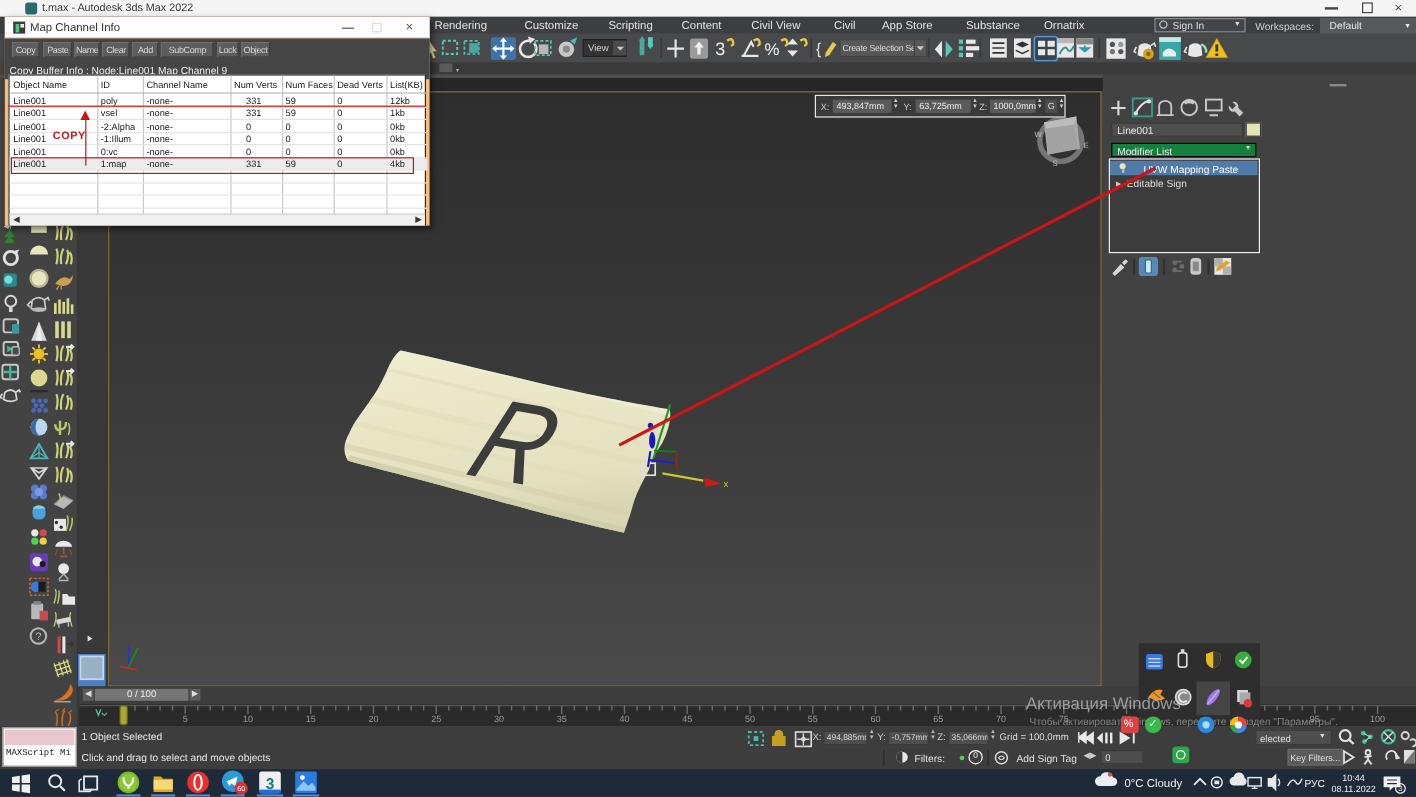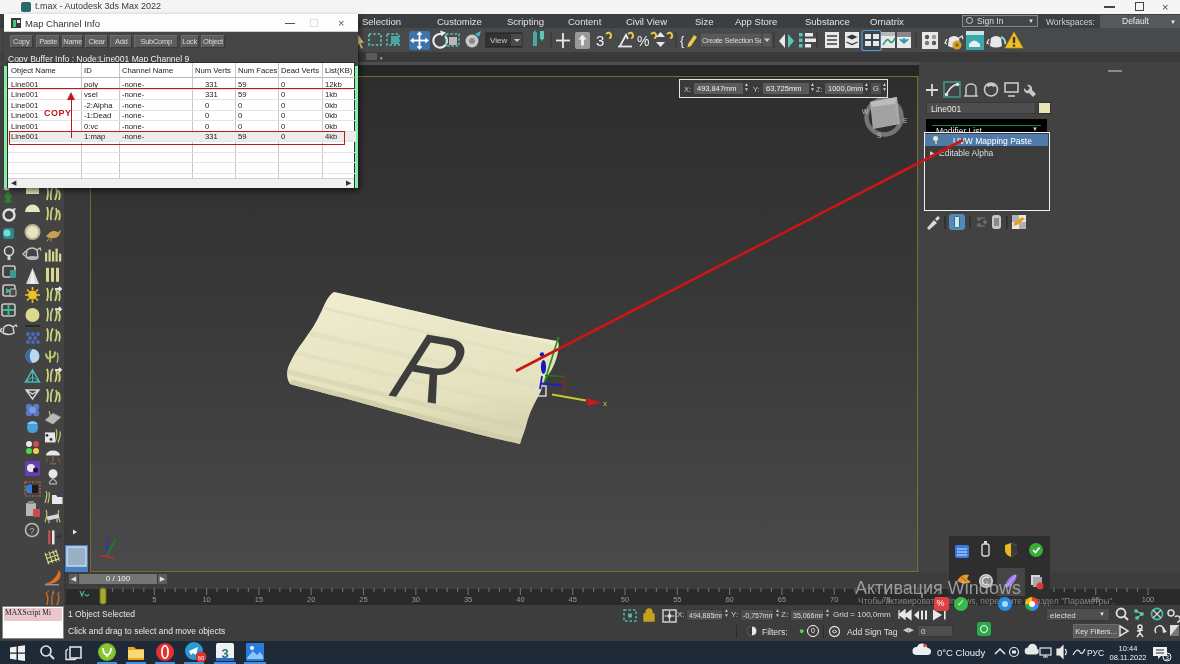--- a/index.html
+++ b/index.html
@@ -16,35 +16,35 @@
 
 <div class="abs" style="left:0;top:0;width:1180px;height:14px;background:#f5f5f5"></div>
 <div class="abs" style="left:21px;top:2px;width:10px;height:10px;background:#2b6a6a;border-radius:2px"></div>
 <div class="abs" style="left:35px;top:1px;font-size:9px;color:#3a3a3a">t.max - Autodesk 3ds Max 2022</div>
 <div class="abs" style="left:1104px;top:6px;width:11px;height:1.5px;background:#444"></div>
 <div class="abs" style="left:1135px;top:2px;width:9px;height:9px;border:1.2px solid #444"></div>
 <div class="abs" style="left:1162px;top:1px;font-size:11px;color:#444">×</div>
 
 <div class="abs" style="left:0;top:14px;width:1180px;height:14px;background:#3c3f41"></div>
 <div class="abs" id="menus" style="left:0;top:15.5px;width:1180px;height:12px;font-size:9.5px;color:#e2e2e2">
-<span class="abs" style="left:362px">Selection</span>
+<span class="abs" style="left:362px">Rendering</span>
 <span class="abs" style="left:437px">Customize</span>
 <span class="abs" style="left:507px">Scripting</span>
 <span class="abs" style="left:568px">Content</span>
 <span class="abs" style="left:626px">Civil View</span>
-<span class="abs" style="left:695px">Size</span>
+<span class="abs" style="left:695px">Civil</span>
 <span class="abs" style="left:735px">App Store</span>
 <span class="abs" style="left:805px">Substance</span>
 <span class="abs" style="left:870px">Ornatrix</span>
 </div>
 
 <div class="abs" style="left:962px;top:15px;width:76px;height:12px;background:#42464a;border:1px solid #8a8a8a;color:#ddd;font-size:8.5px;padding-left:14px;line-height:11px">Sign In<span style="position:absolute;right:3px;top:0;font-size:6px">▼</span></div>
 <div class="abs" style="left:966px;top:17px;width:7px;height:7px;border:1px solid #ccc;border-radius:50%"></div>
 <div class="abs" style="left:1046px;top:17px;font-size:8.5px;color:#cfcfcf">Workspaces:</div>
-<div class="abs" style="left:1100px;top:15px;width:80px;height:14px;background:#55595b;color:#e8e8e8;font-size:8.5px;padding-left:22px;line-height:12px">Default<span style="position:absolute;right:4px;top:1px;font-size:6px">▼</span></div>
+<div class="abs" style="left:1100px;top:15px;width:80px;height:14px;background:#55595b;color:#e8e8e8;font-size:8.5px;padding-left:8px;line-height:12px">Default<span style="position:absolute;right:4px;top:1px;font-size:6px">▼</span></div>
 
 <div class="abs" style="left:0;top:28px;width:1180px;height:24px;background:#47494b"></div>
 <div class="abs" id="tbicons" style="left:0;top:28px;width:972px;height:24px">
 <svg width="1180" height="24" viewBox="0 0 1180 24">
 
 <path d="M358 6 l6 9 l-3 0 l2 5 l-2 1 l-2 -5 l-2 2 z" fill="#e8d9a0" stroke="#6a5a20" stroke-width=".5"></path>
 
 <rect x="369" y="6" width="12" height="11" fill="none" stroke="#57c8b8" stroke-width="1.6" stroke-dasharray="2.5 1.8"></rect>
 
 <rect x="387" y="6" width="12" height="11" fill="none" stroke="#57c8b8" stroke-width="1.4" stroke-dasharray="2.5 1.8"></rect>
@@ -451,29 +451,29 @@
 <circle cx="991" cy="89.5" r="6.5" fill="none" stroke="#c8c8c8" stroke-width="1.6"></circle>
       <path d="M987 86 a6.5 6.5 0 0 1 8 0" stroke="#c8c8c8" stroke-width="3" fill="none"></path>
 <rect x="1005" y="83" width="13" height="9" fill="none" stroke="#c8c8c8" stroke-width="1.6"></rect>
       <line x1="1008" y1="96" x2="1015" y2="96" stroke="#c8c8c8" stroke-width="1.6"></line>
 <path d="M1027 85 a4 4 0 0 1 5 5 l4 4 l-3 3 l-4 -4 a4 4 0 0 1 -5 -5 l3 3 l3 -3 z" fill="#c8c8c8"></path>
 </svg>
 
 <div class="abs" style="left:7px;top:40px;width:110px;height:12px;background:#4e4e4e;border:1px solid #383838;color:#e8e8e8;font-size:8.5px;padding:1px 0 0 4px">Line001</div>
 <div class="abs" style="left:119px;top:40px;width:13px;height:12px;background:#e4e4b4;border:1px solid #333"></div>
 
-<div class="abs" style="left:7px;top:57px;width:121px;height:12px;background:#15803d;border:6px solid #000000;color:#e8e8e8;font-size:8.5px;padding:1px 0 0 4px">Modifier List<span style="position:absolute;right:3px;top:1px;font-size:6px;color:#ccc">▼</span></div>
+<div class="abs" style="left:7px;top:57px;width:121px;height:12px;background:#15803d;border:1px solid #000000;color:#e8e8e8;font-size:8.5px;padding:1px 0 0 4px">Modifier List<span style="position:absolute;right:3px;top:1px;font-size:6px;color:#ccc">▼</span></div>
 
 <div class="abs" style="left:5px;top:70px;width:126px;height:79px;background:#3c3c3c;border:1.6px solid #f0f0f0">
 <div class="abs" style="left:0;top:1px;width:123px;height:12px;background:#4f7bab"></div>
 <div class="abs" style="left:8px;top:3px;width:5px;height:5px;background:#e8e8c0;border-radius:50%"></div>
       <div class="abs" style="left:9.5px;top:8px;width:2px;height:3px;background:#bbb"></div>
 <span class="abs" style="left:28px;top:2.5px;font-size:8.5px;color:#fff">UVW Mapping Paste</span>
 <span class="abs" style="left:5px;top:15.5px;font-size:6px;color:#ccc">▶</span>
-<span class="abs" style="left:14px;top:15px;font-size:8.5px;color:#ddd">Editable Alpha</span>
+<span class="abs" style="left:14px;top:15px;font-size:8.5px;color:#ddd">Editable Sign</span>
 </div>
 
 <svg class="abs" width="110" height="18" viewBox="0 0 110 18" style="left:5px;top:152px">
 <path d="M3 14 l7 -8 l3 3 l-8 7z M11 5 l3 -3 l2 2 l-3 3z" fill="#d8d8d8"></path>
 <line x1="21" y1="2" x2="21" y2="15" stroke="#2e2e2e" stroke-width="1.6"></line>
 <rect x="25" y="0" width="16" height="16" rx="3" fill="#5588bb"></rect>
       <rect x="30.5" y="2.5" width="5" height="11" rx="1" fill="#cfe8e8" stroke="#2a6a8a" stroke-width="1"></rect>
 <line x1="46" y1="2" x2="46" y2="15" stroke="#2e2e2e" stroke-width="1.6"></line>
 <g fill="#6a6a6a">
         <circle cx="55" cy="5" r="2"></circle>
@@ -484,21 +484,21 @@
 <rect x="68" y="1" width="9" height="14" rx="3" fill="#c8c8c8"></rect>
       <rect x="70" y="4" width="5" height="8" fill="#8a8a8a"></rect>
 <line x1="83" y1="2" x2="83" y2="15" stroke="#2e2e2e" stroke-width="1.6"></line>
 <rect x="88" y="1" width="14" height="14" fill="#e8e8e8"></rect>
       <rect x="88" y="1" width="7" height="7" fill="#b0b0b0"></rect>
       <rect x="95" y="8" width="7" height="7" fill="#b0b0b0"></rect>
       <path d="M90 9 l8 -6 l3 2 l-8 6 l-3.5 1z" fill="#e8a020"></path>
 </svg>
 </div>
 
-<div class="abs" id="dlg" style="left:4px;top:14px;width:354px;height:174px;background:#86efac;box-shadow:2px 3px 6px rgba(0,0,0,.55)">
+<div class="abs" id="dlg" style="left:4px;top:14px;width:354px;height:174px;background:#fdba74;box-shadow:2px 3px 6px rgba(0,0,0,.55)">
 
 <div class="abs" style="left:0;top:0;width:354px;height:18px;background:#fdfdfd;border-bottom:1px solid #d0d0d0">
 <div class="abs" style="left:7px;top:4px;width:10px;height:10px;background:#3a3a3a"></div>
 <div class="abs" style="left:8.5px;top:5.5px;width:3px;height:7px;background:#4ac87a"></div>
 <div class="abs" style="left:13px;top:5.5px;width:2.5px;height:3px;background:#e8e8e8"></div>
 <span class="abs" style="left:21px;top:4px;font-size:9.5px;color:#333">Map Channel Info</span>
 <div class="abs" style="left:281px;top:9px;width:10px;height:1.4px;background:#555"></div>
 <div class="abs" style="left:306px;top:5px;width:8px;height:8px;border:1px solid #ddd"></div>
 <span class="abs" style="left:334px;top:2.5px;font-size:11px;color:#555">×</span>
 </div>
@@ -555,21 +555,21 @@
         <s1>Line001</s1>
         <s2>-2:Alpha</s2>
         <s3>-none-</s3>
         <s4>0</s4>
         <s5>0</s5>
         <s6>0</s6>
         <s7>0kb</s7>
       </div>
 <div class="trow" style="top:47.5px">
         <s1>Line001</s1>
-        <s2>-1:Dead</s2>
+        <s2>-1:Illum</s2>
         <s3>-none-</s3>
         <s4>0</s4>
         <s5>0</s5>
         <s6>0</s6>
         <s7>0kb</s7>
       </div>
 <div class="trow" style="top:58px">
         <s1>Line001</s1>
         <s2>0:vc</s2>
         <s3>-none-</s3>
@@ -748,21 +748,21 @@
       </g>
 <path d="M14 4 l2 5 l2 -5 m1 3 q2 4 4 0" stroke="#4aba8a" fill="none" stroke-width="1.2"></path>
 <rect x="34" y="1" width="6" height="16" rx="2" fill="#a8a832" stroke="#6a6a1a"></rect>
 </svg>
 </div>
 
 <div class="abs" id="status" style="left:0px;top:605px;width:1180px;height:36px;background:#3d3d3d">
 
 <div class="abs" style="left:2px;top:1px;width:62px;height:33px;background:#fff;border:1px solid #888">
 <div class="abs" style="left:1px;top:1px;width:58px;height:13px;background:#e8c8ce"></div>
-<span class="abs" style="left:2px;top:1px;font-family:Liberation Serif, serif;font-size:7.5px;color:#222">MAXScript Mi</span>
+<span class="abs" style="left:2px;top:17px;font-family:Liberation Mono, monospace;font-size:7.5px;color:#222">MAXScript Mi</span>
 </div>
 <span class="abs" style="left:68px;top:4px;font-size:8.5px;color:#e8e8e8">1 Object Selected</span>
 <span class="abs" style="left:68px;top:21px;font-size:8.5px;color:#e8e8e8">Click and drag to select and move objects</span>
 
 <svg class="abs" width="60" height="16" viewBox="0 0 60 16" style="left:622px;top:3px">
 <rect x="2" y="2" width="12" height="11" fill="none" stroke="#4ab8a8" stroke-width="1.5" stroke-dasharray="2.5 2"></rect>
       <rect x="6" y="5.5" width="4" height="4" fill="#4ab8a8"></rect>
 <path d="M24 6 v-2 a3 3 0 0 1 6 0 v2 m-8 0 h10 v7 h-10z" fill="#c8a020" stroke="#c8a020" stroke-width="1.3"></path>
 <rect x="41" y="2" width="13" height="12" fill="none" stroke="#d8d8d8" stroke-width="1.4"></rect>
       <path d="M47.5 3 v10 m-5 -5 h10" stroke="#d8d8d8" stroke-width="1.2"></path>
@@ -862,21 +862,21 @@
 <ellipse cx="62" cy="45" rx="3.2" ry="8" fill="#9a7ae8" transform="rotate(38 62 45)"></ellipse>
       <line x1="57" y1="51" x2="67" y2="39" stroke="#c4b2f4" stroke-width="1.1"></line>
 <g>
         <rect x="82" y="39" width="9" height="10" fill="#d8d8d8"></rect>
         <rect x="84" y="41" width="9" height="10" fill="#a8a8a8"></rect>
         <circle cx="91" cy="50" r="3.5" fill="#d83a3a"></circle>
       </g>
 </svg>
 </div>
 
-<div class="abs" style="left:855px;top:578px;font-size:18px;color:rgba(190,190,190,.75)">Активация Windows</div>
+<div class="abs" style="left:855px;top:578px;font-size:14px;color:rgba(190,190,190,.75)">Активация Windows</div>
 <div class="abs" style="left:858px;top:596px;font-size:8.5px;color:rgba(180,180,180,.65);width:320px">Чтобы активировать Windows, перейдите в раздел "Параметры".</div>
 
 <div class="abs" id="taskbar" style="left:0;top:641px;width:1180px;height:23px;background:#1e2a38">
 <svg width="1180" height="23" viewBox="0 0 1180 23">
 
 <g fill="#f0f0f0">
         <path d="M10 6.5 l6.5 -1 v6 h-6.5z"></path>
         <path d="M18 5.2 l7 -1 v7.3 h-7z"></path>
         <path d="M10 12.8 h6.5 v6 l-6.5 -1z"></path>
         <path d="M18 12.8 h7 v7.3 l-7 -1z"></path>

